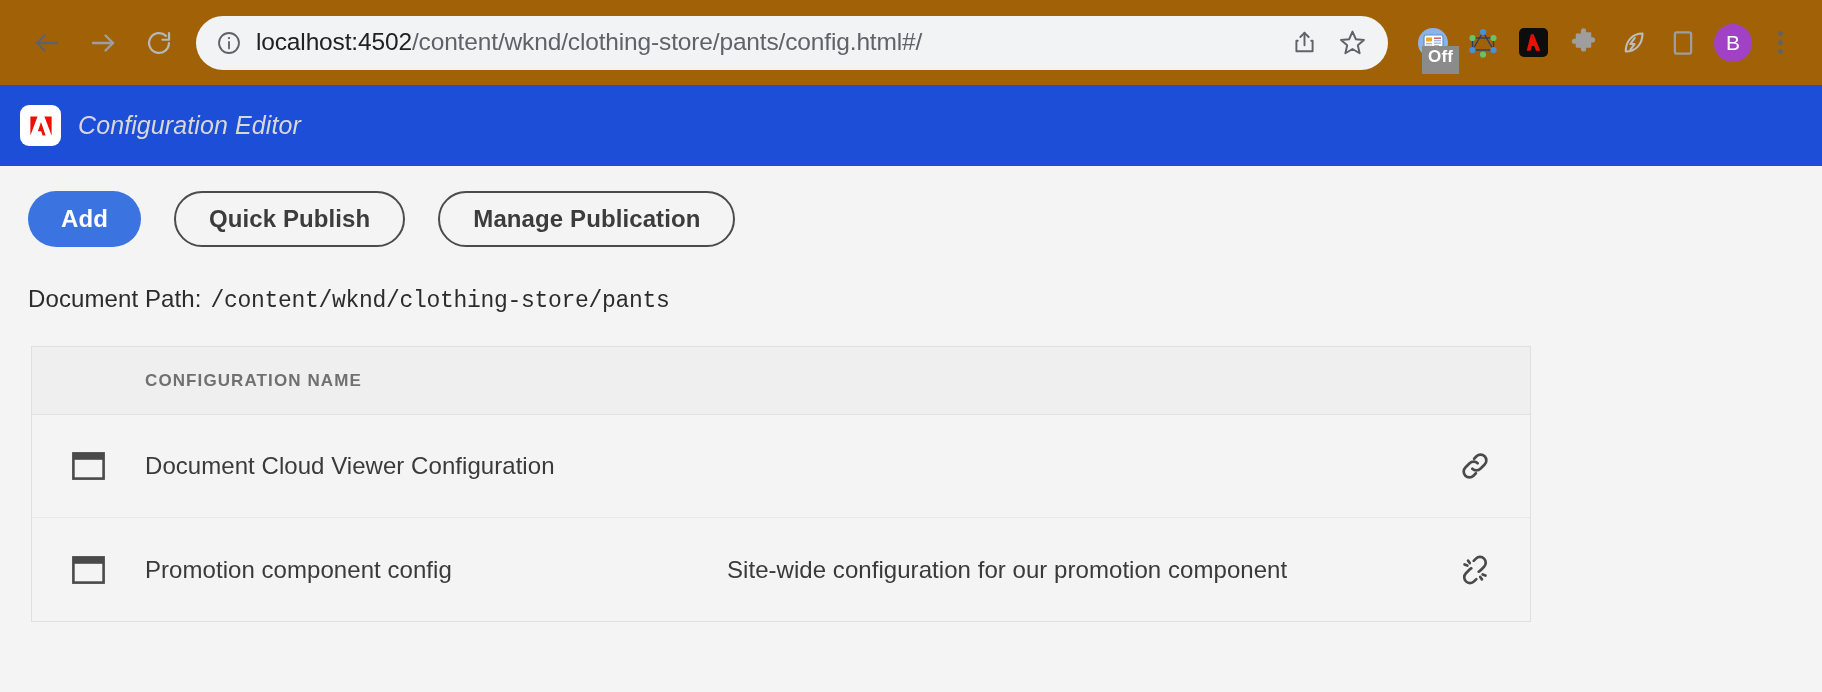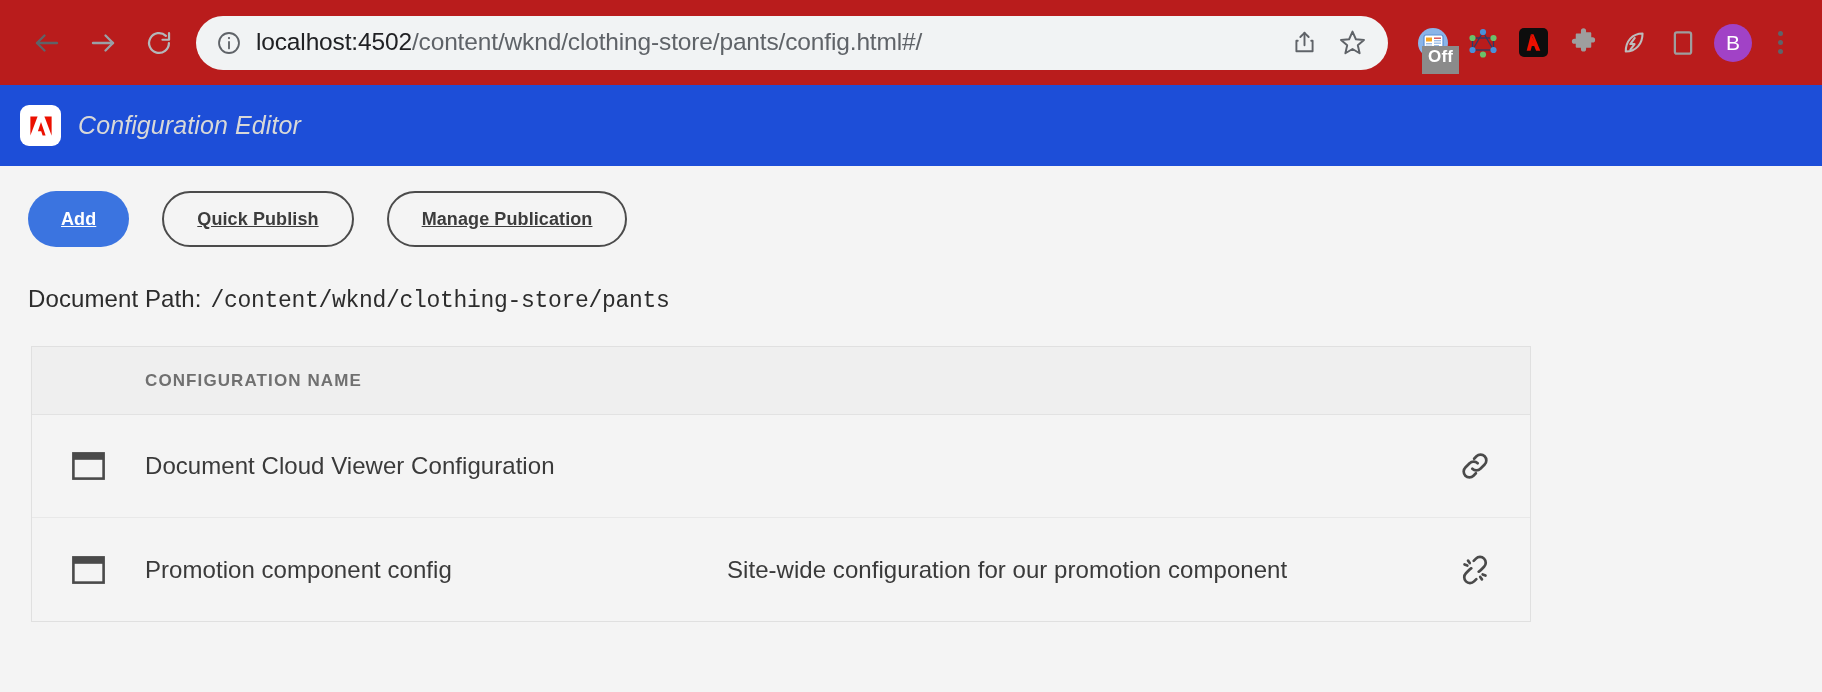--- a/index.html
+++ b/index.html
@@ -7,21 +7,21 @@
     width: 1822px; height: 692px;
     background: #ffffff;
     font-family: "Liberation Sans", sans-serif;
     overflow: hidden;
   }
 
   
   .browser-bar {
     position: relative;
     height: 85px;
-    background: #b91c1c;
+    background: #a16207;
     display: flex;
     align-items: center;
     padding: 0 22px 0 24px;
   }
   .nav-btn {
     width: 46px; height: 46px;
     display: flex; align-items: center; justify-content: center;
     border-radius: 50%;
     flex: 0 0 auto;
   }
@@ -129,25 +129,24 @@
   .toolbar {
     display: flex;
     align-items: center;
     padding: 25px 0 0 28px;
     gap: 33px;
   }
   .btn {
     height: 56px;
     border-radius: 28px;
     display: flex; align-items: center; justify-content: center;
-    font-size: 18px;
+    font-size: 24px;
     font-weight: 700;
     letter-spacing: 0.1px;
     white-space: nowrap;
-    text-decoration: underline;
   }
   .btn-primary {
     background: #3b74e0;
     color: #ffffff;
     padding: 0 33px;
     border: none;
   }
   .btn-outline {
     background: transparent;
     color: #3c3c3c;

